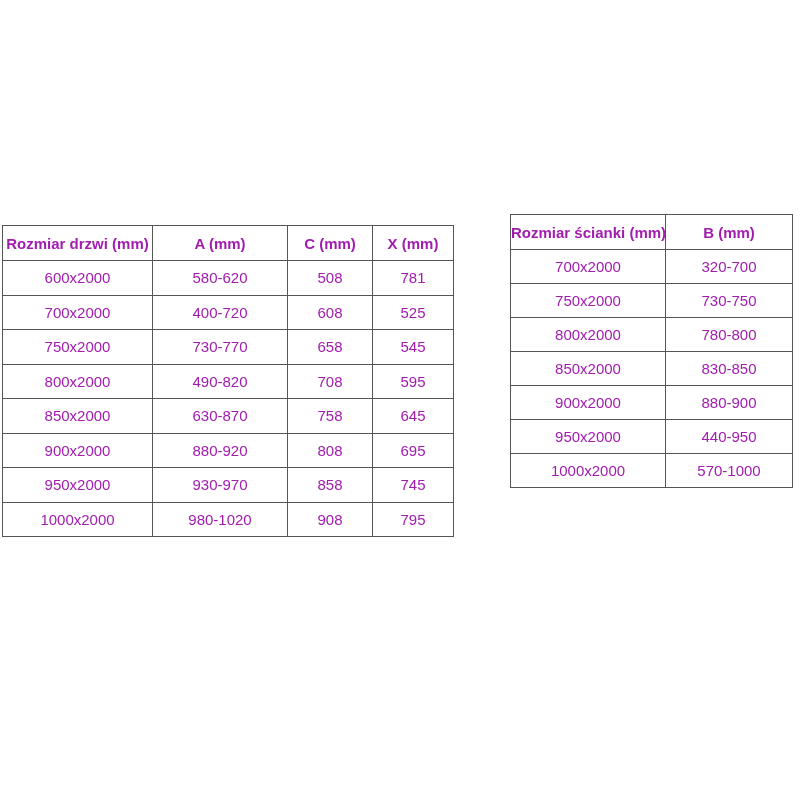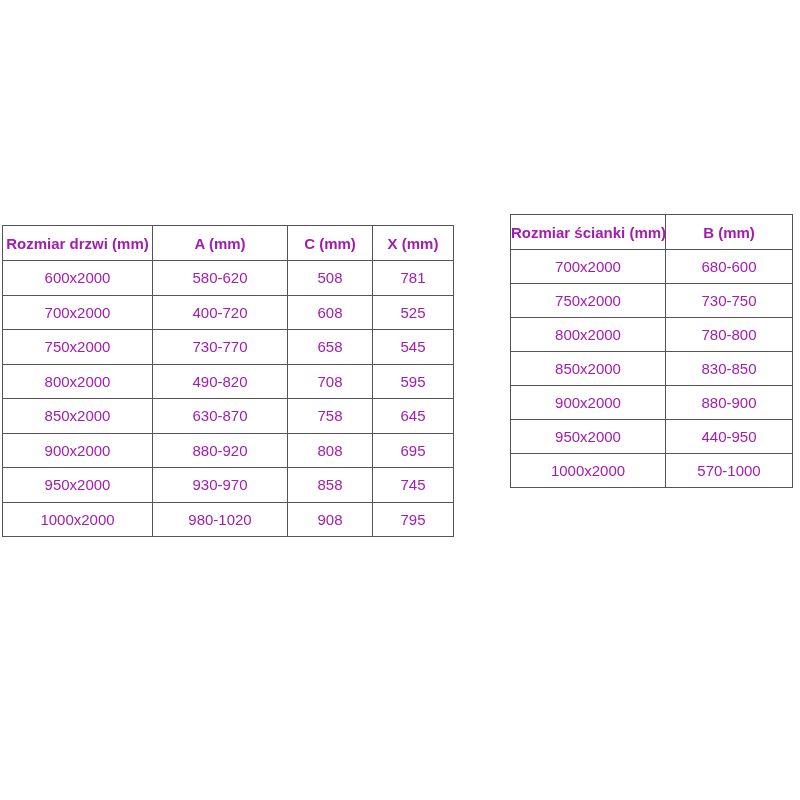--- a/index.html
+++ b/index.html
@@ -142,21 +142,21 @@
     </colgroup>
     <thead>
         <tr>
           <th>Rozmiar ścianki (mm)</th>
           <th>B (mm)</th>
         </tr>
       </thead>
     <tbody>
         <tr>
           <td>700x2000</td>
-          <td>680-600</td>
+          <td>320-700</td>
         </tr>
         <tr>
           <td>750x2000</td>
           <td>730-750</td>
         </tr>
         <tr>
           <td>800x2000</td>
           <td>780-800</td>
         </tr>
         <tr>

